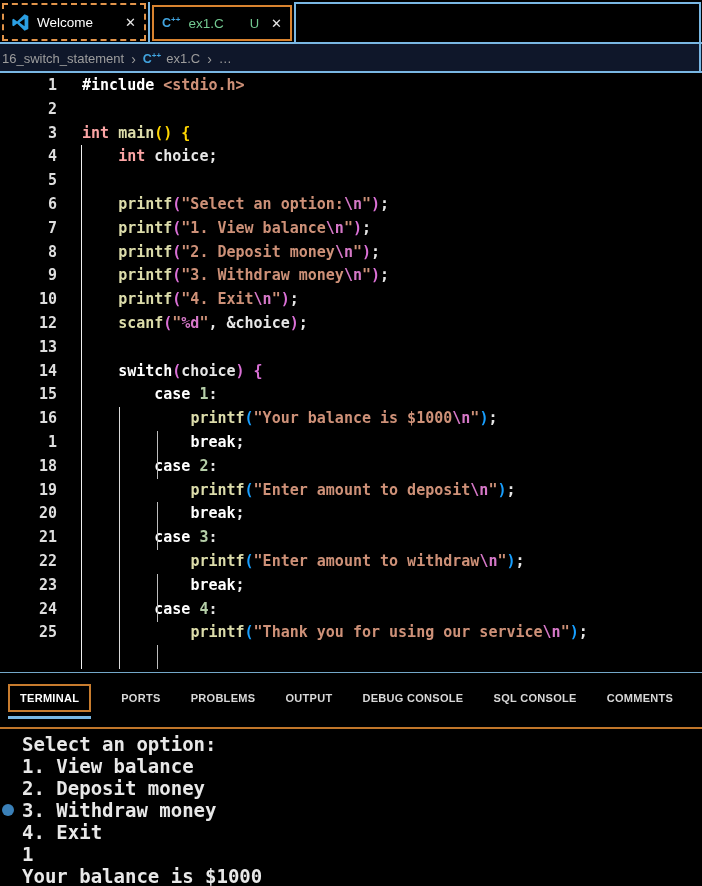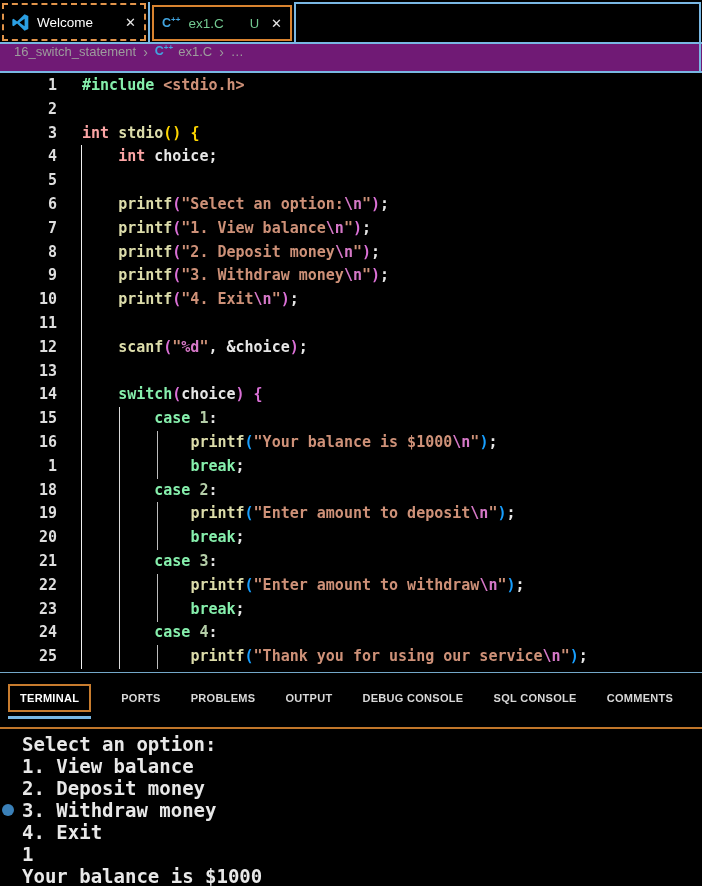--- a/index.html
+++ b/index.html
@@ -17,35 +17,35 @@
   #tab-ex1 { left:152px; top:5px; width:140px; height:36px; border:2px solid #d9832f; padding:0 8px; }
   .tab .label { margin-left:8px; white-space:nowrap; }
   .tab .close { margin-left:auto; color:#e8e8e8; font-size:13px; cursor:pointer; }
   .green { color:#73c991; }
   .git-badge { margin-left:auto; margin-right:12px; color:#73c991; font-size:13px; }
   .vscode-icon svg { width:17px; height:17px; display:block; }
   .cpp-icon { color:#42a5e0; font-weight:bold; font-size:12.5px; line-height:1; white-space:nowrap; }
   .cpp-icon sup { font-size:8px; }
   
   #breadcrumb {
-    position:absolute; left:0; top:44px; width:702px; height:29px; background:#701a75;
-    display:flex; padding-left:14px; color:#9d9d9d; font-size:13px;
+    position:absolute; left:0; top:44px; width:702px; height:29px; background:#0f172a;
+    display:flex; align-items:center; padding-left:2px; color:#9d9d9d; font-size:13px;
   }
   #breadcrumb .sep { margin:0 7px; color:#9d9d9d; font-size:14px; }
   #breadcrumb .cpp-icon { margin-right:5px; }
   
   #editor {
     position:absolute; left:0; top:73px; width:702px; height:599px; background:#000;
     font-family:"DejaVu Sans Mono", monospace; font-size:15px; font-weight:bold;
     padding-top:1px; overflow:hidden;
   }
   .cl { display:flex; height:23.8px; line-height:23.8px; }
   .ln { width:57px; text-align:right; color:#dedede; flex:0 0 57px; }
   .ct { margin-left:25px; white-space:pre; }
-  .tk-k { color:#86efac; } .tk-t { color:#fca5a5; } .tk-f { color:#DCDCAA; }
+  .tk-k { color:#ffffff; } .tk-t { color:#fca5a5; } .tk-f { color:#DCDCAA; }
   .tk-s { color:#CE9178; } .tk-e { color:#D678C8; } .tk-n { color:#B5CEA8; }
   .tk-v { color:#E6E6E6; } .tk-p { color:#E6E6E6; } .tk-w { color:#dddddd; }
   .tk-b1 { color:#FFD700; } .tk-b2 { color:#DA70D6; } .tk-b3 { color:#179FFF; }
   .guide { position:absolute; width:1px; }
   #guide-main   { left:81px;  top:72px;  height:524px; background:#efefef; }
   #guide-switch { left:119px; top:334px; height:262px; background:#d9d9d9; }
   .guide-case   { left:157px; background:#bdbdbd; }
   #guide-c1 { top:358px; height:48px; } #guide-c2 { top:429px; height:48px; }
   #guide-c3 { top:501px; height:48px; } #guide-c4 { top:572px; height:24px; }
   
@@ -106,21 +106,21 @@
         <div class="cl">
           <span class="ln">1</span>
           <span class="ct"><span class="tk-k">#include</span><span class="tk-w"> </span><span class="tk-s">&lt;stdio.h&gt;</span></span>
         </div>
         <div class="cl">
           <span class="ln">2</span>
           <span class="ct"></span>
         </div>
         <div class="cl">
           <span class="ln">3</span>
-          <span class="ct"><span class="tk-t">int</span><span class="tk-w"> </span><span class="tk-f">stdio</span><span class="tk-b1">()</span><span class="tk-w"> </span><span class="tk-b1">{</span></span>
+          <span class="ct"><span class="tk-t">int</span><span class="tk-w"> </span><span class="tk-f">main</span><span class="tk-b1">()</span><span class="tk-w"> </span><span class="tk-b1">{</span></span>
         </div>
         <div class="cl">
           <span class="ln">4</span>
           <span class="ct"><span class="tk-w">    </span><span class="tk-t">int</span><span class="tk-w"> </span><span class="tk-v">choice</span><span class="tk-p">;</span></span>
         </div>
         <div class="cl">
           <span class="ln">5</span>
           <span class="ct"></span>
         </div>
         <div class="cl">
@@ -135,24 +135,20 @@
           <span class="ln">8</span>
           <span class="ct"><span class="tk-w">    </span><span class="tk-f">printf</span><span class="tk-b2">(</span><span class="tk-s">"2. Deposit money</span><span class="tk-e">\n</span><span class="tk-s">"</span><span class="tk-b2">)</span><span class="tk-p">;</span></span>
         </div>
         <div class="cl">
           <span class="ln">9</span>
           <span class="ct"><span class="tk-w">    </span><span class="tk-f">printf</span><span class="tk-b2">(</span><span class="tk-s">"3. Withdraw money</span><span class="tk-e">\n</span><span class="tk-s">"</span><span class="tk-b2">)</span><span class="tk-p">;</span></span>
         </div>
         <div class="cl">
           <span class="ln">10</span>
           <span class="ct"><span class="tk-w">    </span><span class="tk-f">printf</span><span class="tk-b2">(</span><span class="tk-s">"4. Exit</span><span class="tk-e">\n</span><span class="tk-s">"</span><span class="tk-b2">)</span><span class="tk-p">;</span></span>
-        </div>
-        <div class="cl">
-          <span class="ln">11</span>
-          <span class="ct"></span>
         </div>
         <div class="cl">
           <span class="ln">12</span>
           <span class="ct"><span class="tk-w">    </span><span class="tk-f">scanf</span><span class="tk-b2">(</span><span class="tk-s">"</span><span class="tk-e">%d</span><span class="tk-s">"</span><span class="tk-p">,</span><span class="tk-w"> </span><span class="tk-p">&amp;</span><span class="tk-v">choice</span><span class="tk-b2">)</span><span class="tk-p">;</span></span>
         </div>
         <div class="cl">
           <span class="ln">13</span>
           <span class="ct"></span>
         </div>
         <div class="cl">

